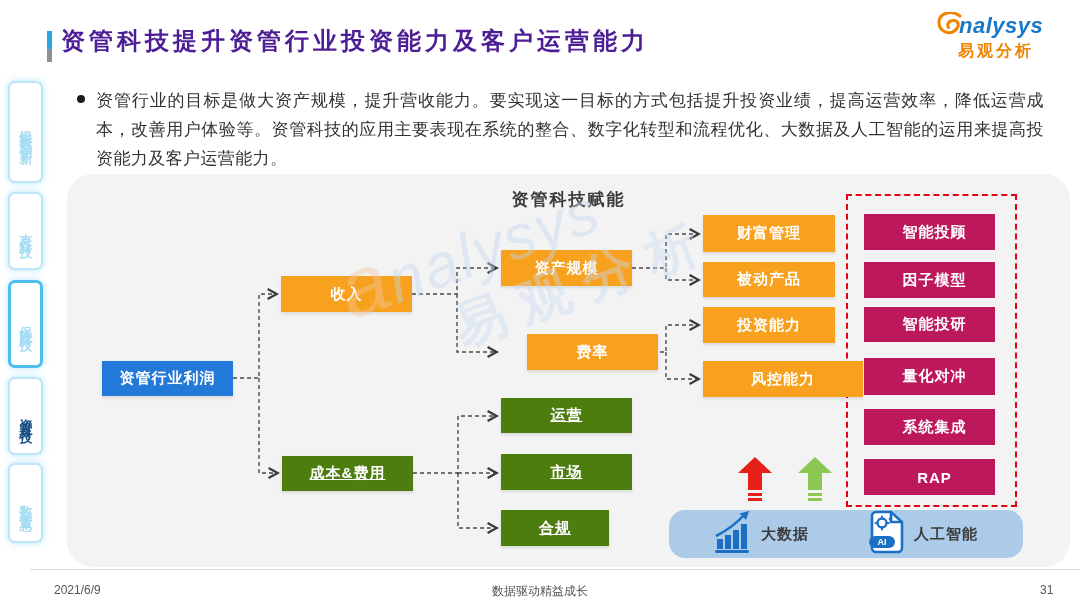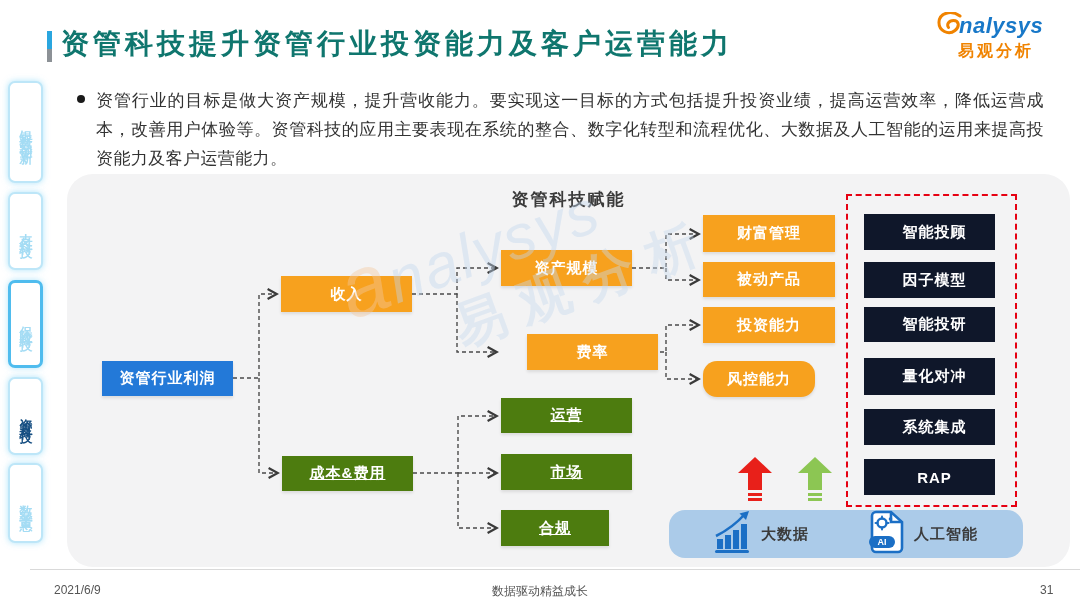--- a/index.html
+++ b/index.html
@@ -5,22 +5,22 @@
   * { margin:0; padding:0; box-sizing:border-box; }
   html,body { width:1080px; height:608px; }
   body {
     position:relative; overflow:hidden; background:#ffffff;
     font-family:"Liberation Sans","DejaVu Sans",sans-serif;
     -webkit-font-smoothing:antialiased;
   }
   
   .accent-bar { position:absolute; left:47px; top:31px; width:5px; height:31px;
     background:linear-gradient(180deg,#2AA6DF 0%,#2AA6DF 58%,#8C9196 58%,#8C9196 100%); }
-  .page-title { position:absolute; left:61px; top:25px; font-size:28px; font-weight:bold;
-    color:#0f766e; letter-spacing:4px; white-space:nowrap; }
+  .page-title { position:absolute; left:61px; top:25px; font-size:24px; font-weight:bold;
+    color:#4c1d95; letter-spacing:4px; white-space:nowrap; }
   
   .logo { position:absolute; left:936px; top:12px; width:130px; }
   .logo-row { display:flex; align-items:center; }
   .brand-en { color:#1878C8; font-size:22px; font-style:italic; font-weight:600;
     letter-spacing:0.5px; margin-left:-3px; }
   .brand-cn { color:#F08300; font-size:16px; font-weight:bold; letter-spacing:3px; margin:1px 0 0 22px; }
   
   .bullet-dot { position:absolute; left:77px; top:95px; width:8px; height:8px; border-radius:50%; background:#1a1a1a; }
   .bullet-text { position:absolute; left:96px; top:86px; width:948px; font-size:17px;
     line-height:29px; color:#333; letter-spacing:0.4px; text-align:justify; }
@@ -36,21 +36,21 @@
   .panel { position:absolute; left:67px; top:174px; width:1003px; height:393px;
     background:#F3F3F4; border-radius:26px; }
   .panel-title { position:absolute; left:67px; top:188px; width:1003px; text-align:center;
     font-size:17px; font-weight:600; color:#3a3a3a; letter-spacing:2px; }
   .box { position:absolute; display:flex; align-items:center; justify-content:center;
     color:#fff; font-size:15px; font-weight:bold; letter-spacing:1px; z-index:3;
     box-shadow:0 2px 3px rgba(0,0,0,.10); }
   .box.orange { background:#F7A11E; }
   .box.gray   { background:#4d7c0f;text-decoration:underline; }
   .box.blue   { background:#2379D8; }
-  .box.red    { background:#0f172a; box-shadow:none;padding-left:10px; }
+  .box.red    { background:#be185d; box-shadow:none;padding-left:10px; }
   .tech-frame { position:absolute; left:846px; top:194px; width:171px; height:313px;
     border:2px dashed #E60012; z-index:2; }
   .arrows-svg { position:absolute; left:67px; top:173px; z-index:2; }
   .up-arrow { position:absolute; z-index:3; }
   
   .enabler-bar { position:absolute; left:669px; top:510px; width:354px; height:48px;
     background:#ABCBE9; border-radius:16px; z-index:3; }
   .enabler { position:absolute; top:0; height:48px; display:flex; align-items:center; gap:7px; }
   .enabler-label { font-size:15px; color:#3b3b3b; font-weight:600; letter-spacing:1px; }
   
@@ -120,21 +120,21 @@
 <div class="box orange" style="left:281px;top:276px;width:131px;height:36px;">收入</div>
 <div class="box gray" style="left:282px;top:456px;width:131px;height:35px;">成本&amp;费用</div>
 <div class="box orange" style="left:501px;top:250px;width:131px;height:36px;">资产规模</div>
 <div class="box orange" style="left:527px;top:334px;width:131px;height:36px;">费率</div>
 <div class="box gray" style="left:501px;top:398px;width:131px;height:35px;">运营</div>
 <div class="box gray" style="left:501px;top:454px;width:131px;height:36px;">市场</div>
 <div class="box gray" style="left:501px;top:510px;width:108px;height:36px;">合规</div>
 <div class="box orange" style="left:703px;top:215px;width:132px;height:37px;">财富管理</div>
 <div class="box orange" style="left:703px;top:262px;width:132px;height:35px;">被动产品</div>
 <div class="box orange" style="left:703px;top:307px;width:132px;height:36px;">投资能力</div>
-<div class="box orange" style="left:703px;top:361px;width:112px;height:36px;border-radius:14px;">风控能力</div>
+<div class="box orange" style="left:703px;top:361px;width:160px;height:36px;">风控能力</div>
 
 <div class="tech-frame"></div>
 <div class="box red" style="left:864px;top:214px;width:131px;height:36px;">智能投顾</div>
 <div class="box red" style="left:864px;top:262px;width:131px;height:36px;">因子模型</div>
 <div class="box red" style="left:864px;top:307px;width:131px;height:35px;">智能投研</div>
 <div class="box red" style="left:864px;top:358px;width:131px;height:37px;">量化对冲</div>
 <div class="box red" style="left:864px;top:409px;width:131px;height:36px;">系统集成</div>
 <div class="box red" style="left:864px;top:459px;width:131px;height:36px;">RAP</div>
 
 <svg class="up-arrow" style="left:738px;top:457px;" width="34" height="45" viewBox="0 0 34 45">

